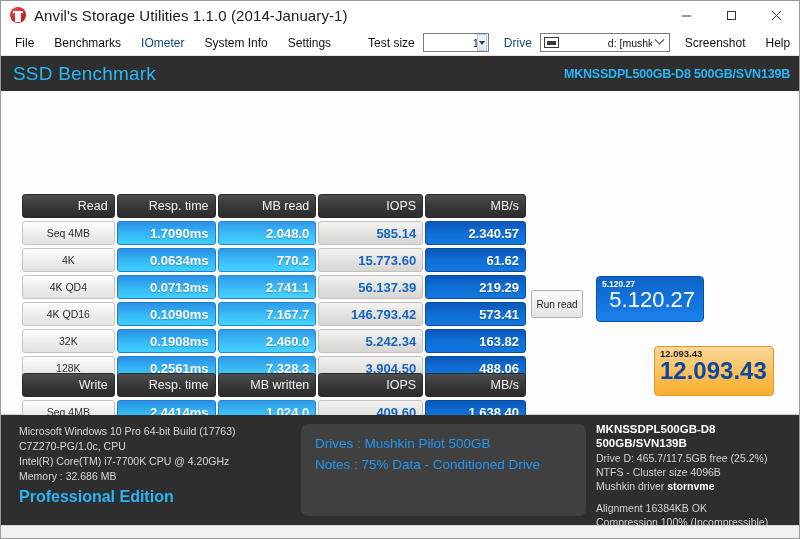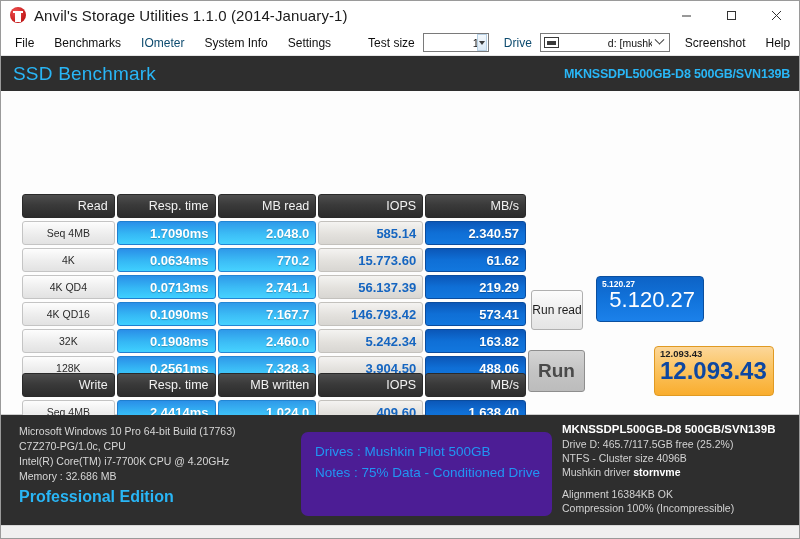--- a/index.html
+++ b/index.html
@@ -181,21 +181,21 @@
   }
 
   
   .run-btn {
     position: absolute;
     background: linear-gradient(#fcfcfc, #efefef 50%, #e4e4e4);
     border: 1px solid #b0b0b0; border-radius: 3px;
     display: flex; align-items: center; justify-content: center;
     color: #1e1e1e;
   }
-  .run-btn.small { left: 530px; width: 52px; height: 40px; font-size: 12px; }
+  .run-btn.small { left: 530px; width: 52px; height: 28px; font-size: 10px; }
   #btn-run-read  { top: 199px; }
   #btn-run-write { top: 344px; }
   .run-btn.big {
     left: 527px; top: 259px; width: 57px; height: 42px;
     font-size: 19px; font-weight: bold; color: #4a4a4a;
     background: linear-gradient(#d4d4d4, #c4c4c4 50%, #bcbcbc);
     border: 1px solid #8e8e8e;
   }
 
   
@@ -232,22 +232,22 @@
     display: flex; align-items: stretch; position: relative;
   }
   .sysinfo {
     width: 300px; padding: 9px 0 0 18px;
     color: #d7d7d7; font-size: 10.5px; line-height: 15px;
   }
   .sysinfo .edition {
     color: #29b6f6; font-weight: bold; font-size: 16px; margin-top: 5px;
   }
   .notes {
-    width: 251px; margin: 17px 0 9px 0;
-    background: #4c1d95; border-radius: 7px;
+    width: 285px; margin: 9px 0 9px 0;
+    background: #404040; border-radius: 7px;
     padding: 9px 0 0 14px;
     color: #2196f3; font-size: 13.5px; line-height: 21px;
   }
   .driveinfo {
     flex: 1; padding: 7px 0 0 10px;
     color: #d2d2d2; font-size: 10.5px; line-height: 14px;
   }
   .driveinfo .model {
     color: #ffffff; font-weight: bold; font-size: 11.5px; margin-bottom: 1px;
   }
@@ -435,21 +435,20 @@
           <td class="lbl">4K QD16</td>
           <td class="resp">0.0622ms</td>
           <td class="mbq">640.0</td>
           <td class="iops">257.120.60</td>
           <td class="mbs">1.004.38</td>
         </tr>
       </tbody>
     </table>
 
     <div class="run-btn small" id="btn-run-read">Run read</div>
-    <div class="run-btn big" id="btn-run-all">Run</div>
     <div class="run-btn small" id="btn-run-write">Run write</div>
 
     <div class="score blue" id="score-read">
       <div class="cap">5.120.27</div>
       <div class="val">5.120.27</div>
     </div>
     <div class="score" id="score-total">
       <div class="cap">12.093.43</div>
       <div class="val">12.093.43</div>
     </div>

